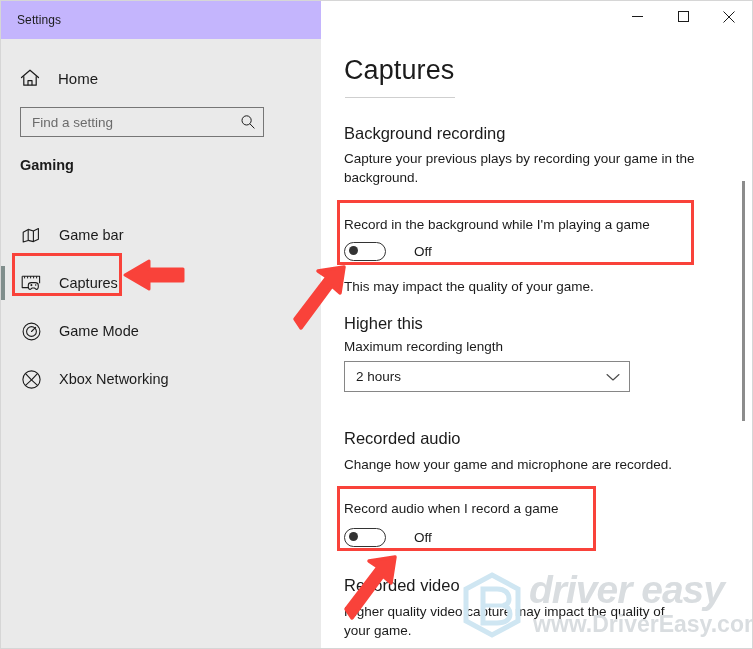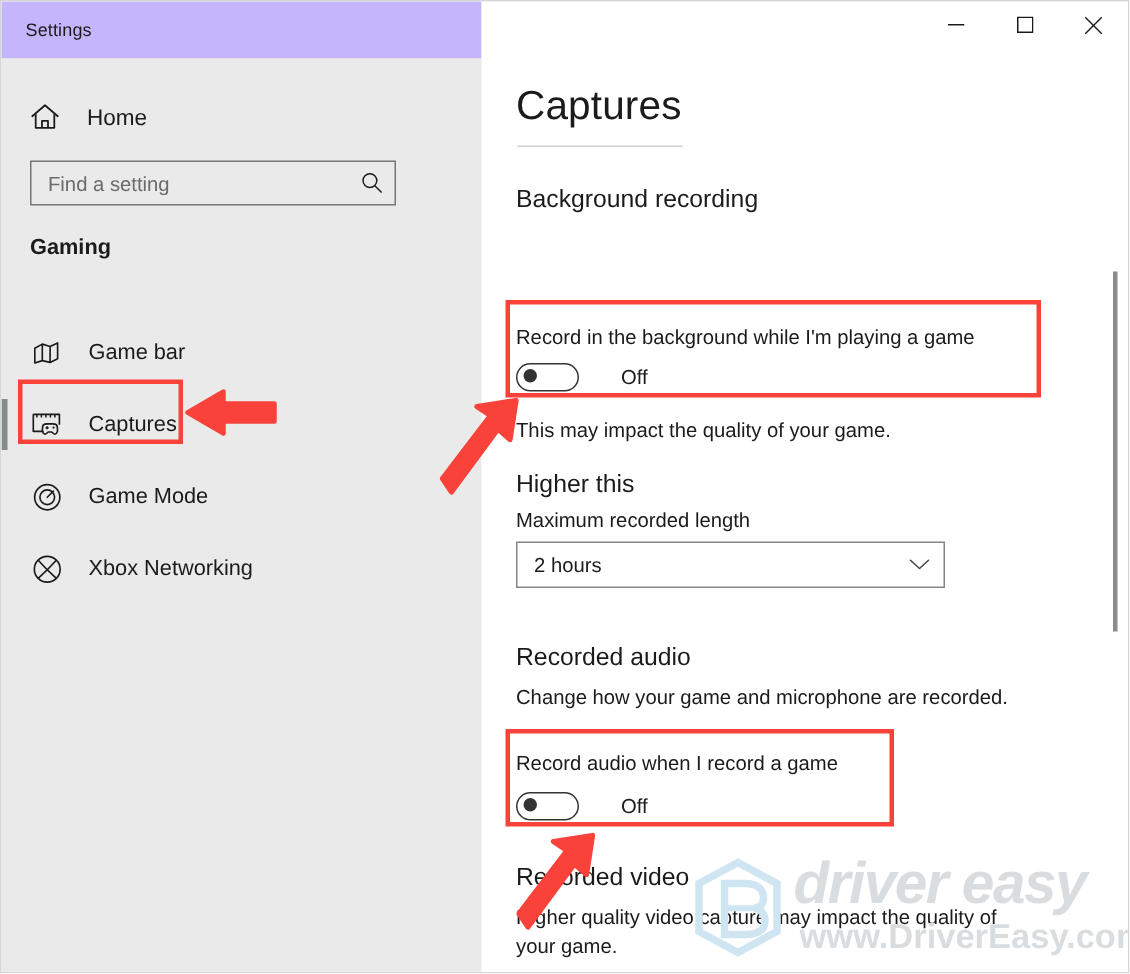--- a/index.html
+++ b/index.html
@@ -416,34 +416,35 @@
 
     </div>
   </div>
 
   <div class="content">
 
     <div class="page-title">Captures</div>
     <div class="title-rule"></div>
 
     <div class="sec-head" style="top:85px;">Background recording</div>
+    <div class="sec-desc" style="top:110px; width:358px;">Capture your previous plays by recording your game in the background.</div>
 
     <div class="sub-label" style="top:178px;">Record in the background while I'm playing a game</div>
 
     <div class="toggle-row" style="top:203px; left:22px;">
       <div class="toggle">
         <span class="knob"></span>
       </div>
       <span class="toggle-state">Off</span>
     </div>
 
     <div class="sub-label" style="top:240px;">This may impact the quality of your game.</div>
 
     <div class="sec-head" style="top:275px;">Higher this</div>
-    <div class="sub-label" style="top:300px;">Maximum recorded length</div>
+    <div class="sub-label" style="top:300px;">Maximum recording length</div>
 
     <div class="dropdown" style="top:322px;">
       <span class="dropdown-value">2 hours</span>
       <span>
         <svg width="14" height="9" viewBox="0 0 14 9">
           <path d="M1 1.5 L7 7 L13 1.5" fill="none" stroke="#4a4a4a" stroke-width="1.1" stroke-linecap="round" stroke-linejoin="round"></path>
         </svg>
       </span>
     </div>
 

